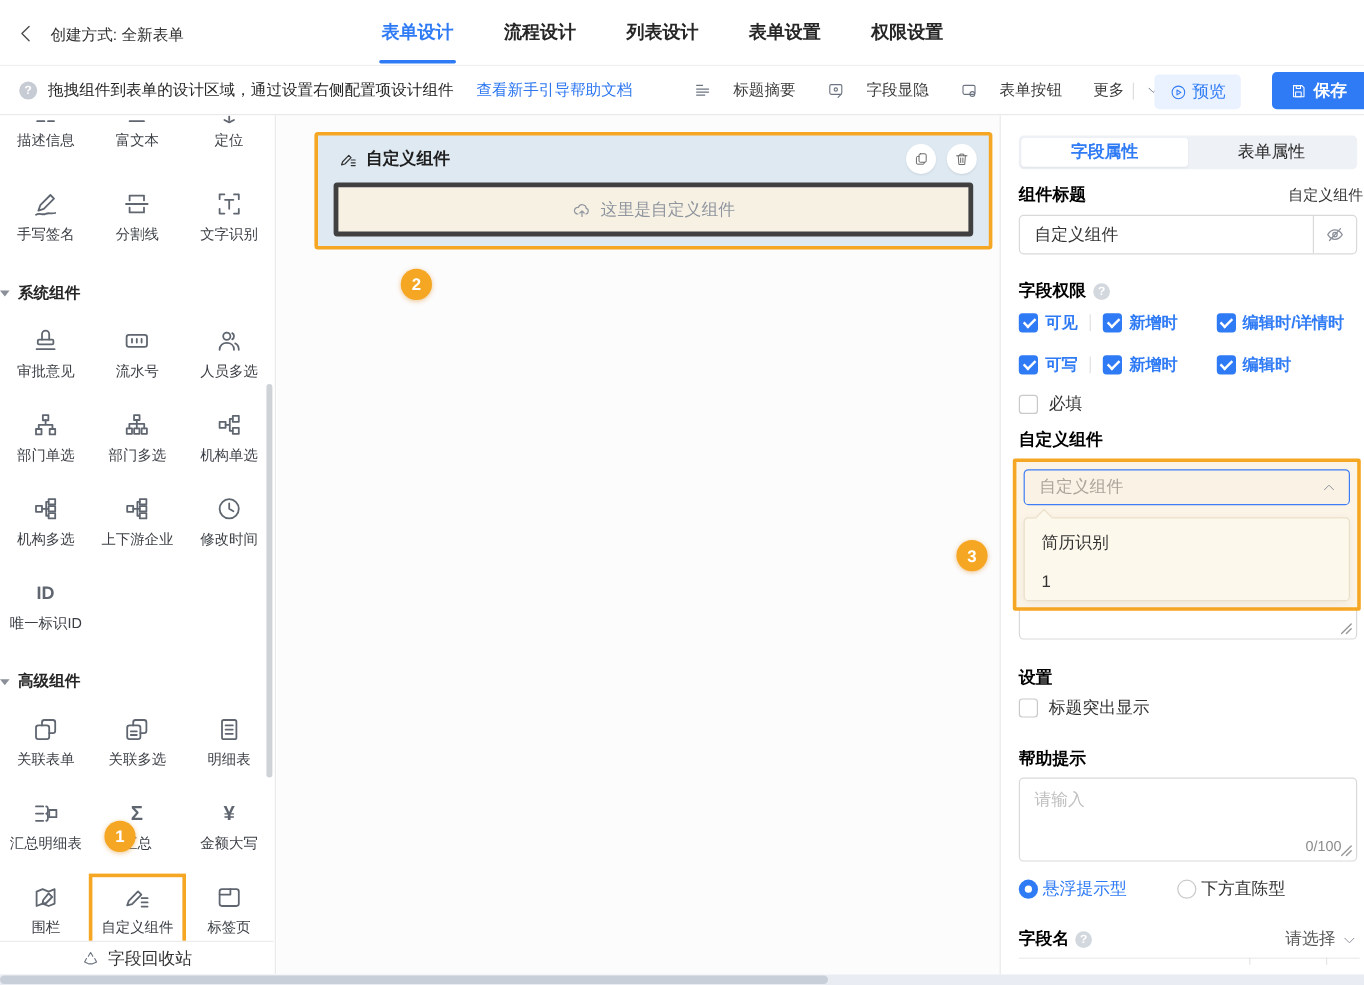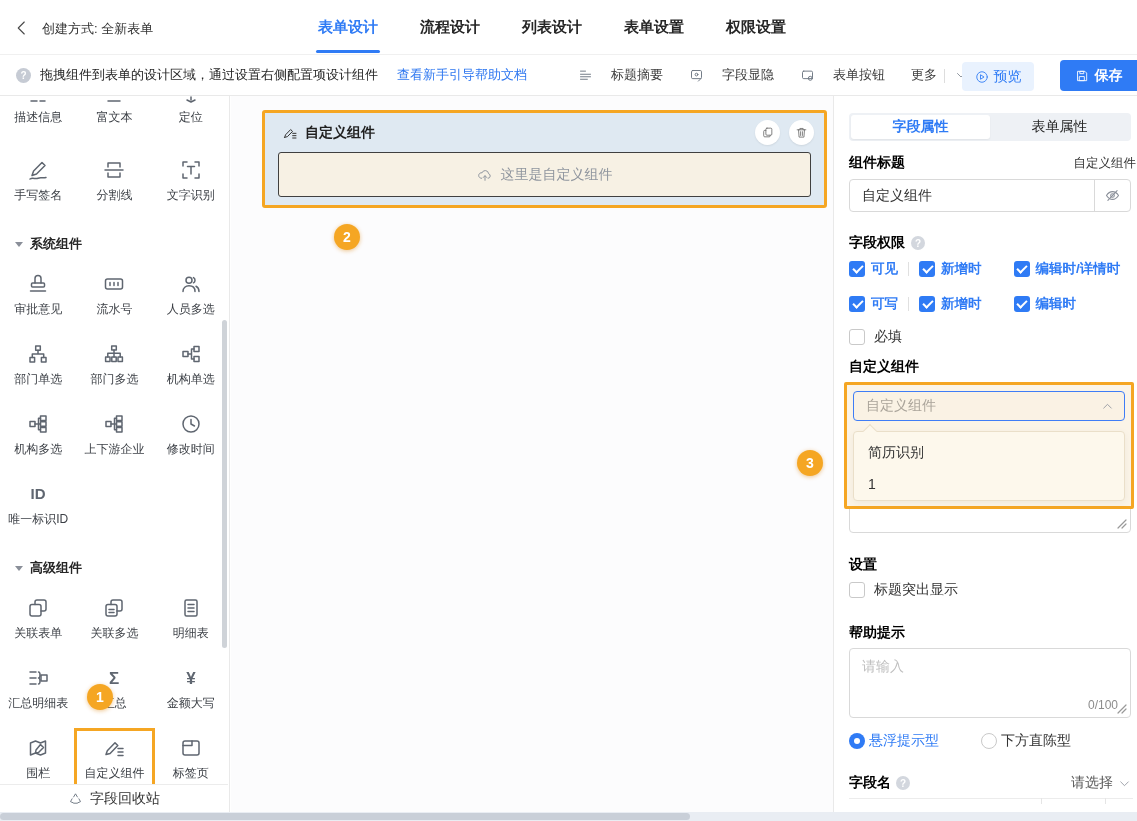--- a/index.html
+++ b/index.html
@@ -34,35 +34,35 @@
 
   
   .sidebar { position:absolute; left:0; top:96px; width:230px; bottom:9px; background:#fff; border-right:1px solid #e9e9e9; overflow:hidden; z-index:2; }
   .p-grid { display:grid; grid-template-columns:repeat(3,1fr); }
   .p-item { height:70px; display:flex; flex-direction:column; align-items:center; padding-top:6px; cursor:pointer; position:relative; }
   .p-item .pic { width:24px; height:24px; color:#5f6670; }
   .p-item .plb { margin-top:5px; font-size:12px; color:#3b3f45; white-space:nowrap; }
   .p-item.highlight { outline:3px solid #f5a623; outline-offset:-1px; background:#fff; }
   .row-clipped { margin-top:-22px; }
   .row-first { margin-top:8px; }
-  .p-group-header { height:44px; display:flex; align-items:center; gap:7px; padding-left:15px; font-size:13px; font-weight:700; color:#262626; }
+  .p-group-header { height:44px; display:flex; align-items:center; gap:7px; font-size:13px; font-weight:700; color:#262626; }
   .caret-down { width:0; height:0; border-left:4px solid transparent; border-right:4px solid transparent; border-top:5px solid #8a8f99; }
   .sb-scrollbar { position:absolute; right:2px; top:224px; width:5px; height:328px; background:#cfd3d8; border-radius:3px; }
   .palette-footer { position:absolute; left:0; right:1px; bottom:0; height:28px; background:#fff; border-top:1px solid #ececec; display:flex; align-items:center; justify-content:center; gap:7px; font-size:14px; color:#333; cursor:pointer; }
   .palette-footer .ti { width:15px; height:15px; color:#6b7480; }
 
   
   .canvas { position:absolute; left:231px; top:96px; width:602px; bottom:9px; background:#fcfcfd; }
   .form-card { position:absolute; left:31px; top:14px; width:565px; height:98px; background:#dfe9f2; border:3px solid #f5a623; border-radius:3px; cursor:pointer; }
   .card-title { position:absolute; left:17px; top:11px; display:flex; align-items:center; gap:7px; font-size:14px; font-weight:700; color:#1f1f1f; }
   .card-title .ti { width:16px; height:16px; color:#333; }
   .card-actions { position:absolute; right:10px; top:7px; display:flex; gap:9px; }
   .circ-btn { width:25px; height:25px; border-radius:50%; background:#fff; display:flex; align-items:center; justify-content:center; color:#666; box-shadow:0 1px 2px rgba(0,0,0,.08); cursor:pointer; }
   .circ-btn .ti { width:13px; height:13px; }
-  .dropzone { position:absolute; left:13px; right:13px; top:39px; height:45px; background:#f7f1e4; border:1px solid #404040; border-radius:3px; display:flex; align-items:center; justify-content:center; gap:8px; color:#8f959e; font-size:14px; cursor:pointer; }
+  .dropzone { position:absolute; left:13px; right:13px; top:39px; height:45px; background:#f7f1e4; border:4px solid #404040; border-radius:3px; display:flex; align-items:center; justify-content:center; gap:8px; color:#8f959e; font-size:14px; cursor:pointer; }
   .dropzone .ti { width:16px; height:16px; }
 
   
   .inspector { position:absolute; left:833px; top:96px; width:304px; bottom:9px; background:#fff; border-left:1px solid #e9e9e9; }
   .insp-tabs { position:absolute; left:15px; top:17px; width:282px; height:28px; background:#eef1f5; border-radius:4px; display:flex; padding:2px; }
   .seg { flex:1; display:flex; align-items:center; justify-content:center; font-size:14px; color:#262626; cursor:pointer; border-radius:3px; }
   .seg.active { background:#fff; color:#2f7bf5; font-weight:700; box-shadow:0 1px 2px rgba(0,0,0,.06); }
   .lbl-bold { font-size:14px; font-weight:700; color:#000000; }
   .row-title { position:absolute; left:15px; right:1px; top:58px; display:flex; align-items:center; justify-content:space-between; }
   .row-title .hint-val { font-size:12.5px; color:#333; }

